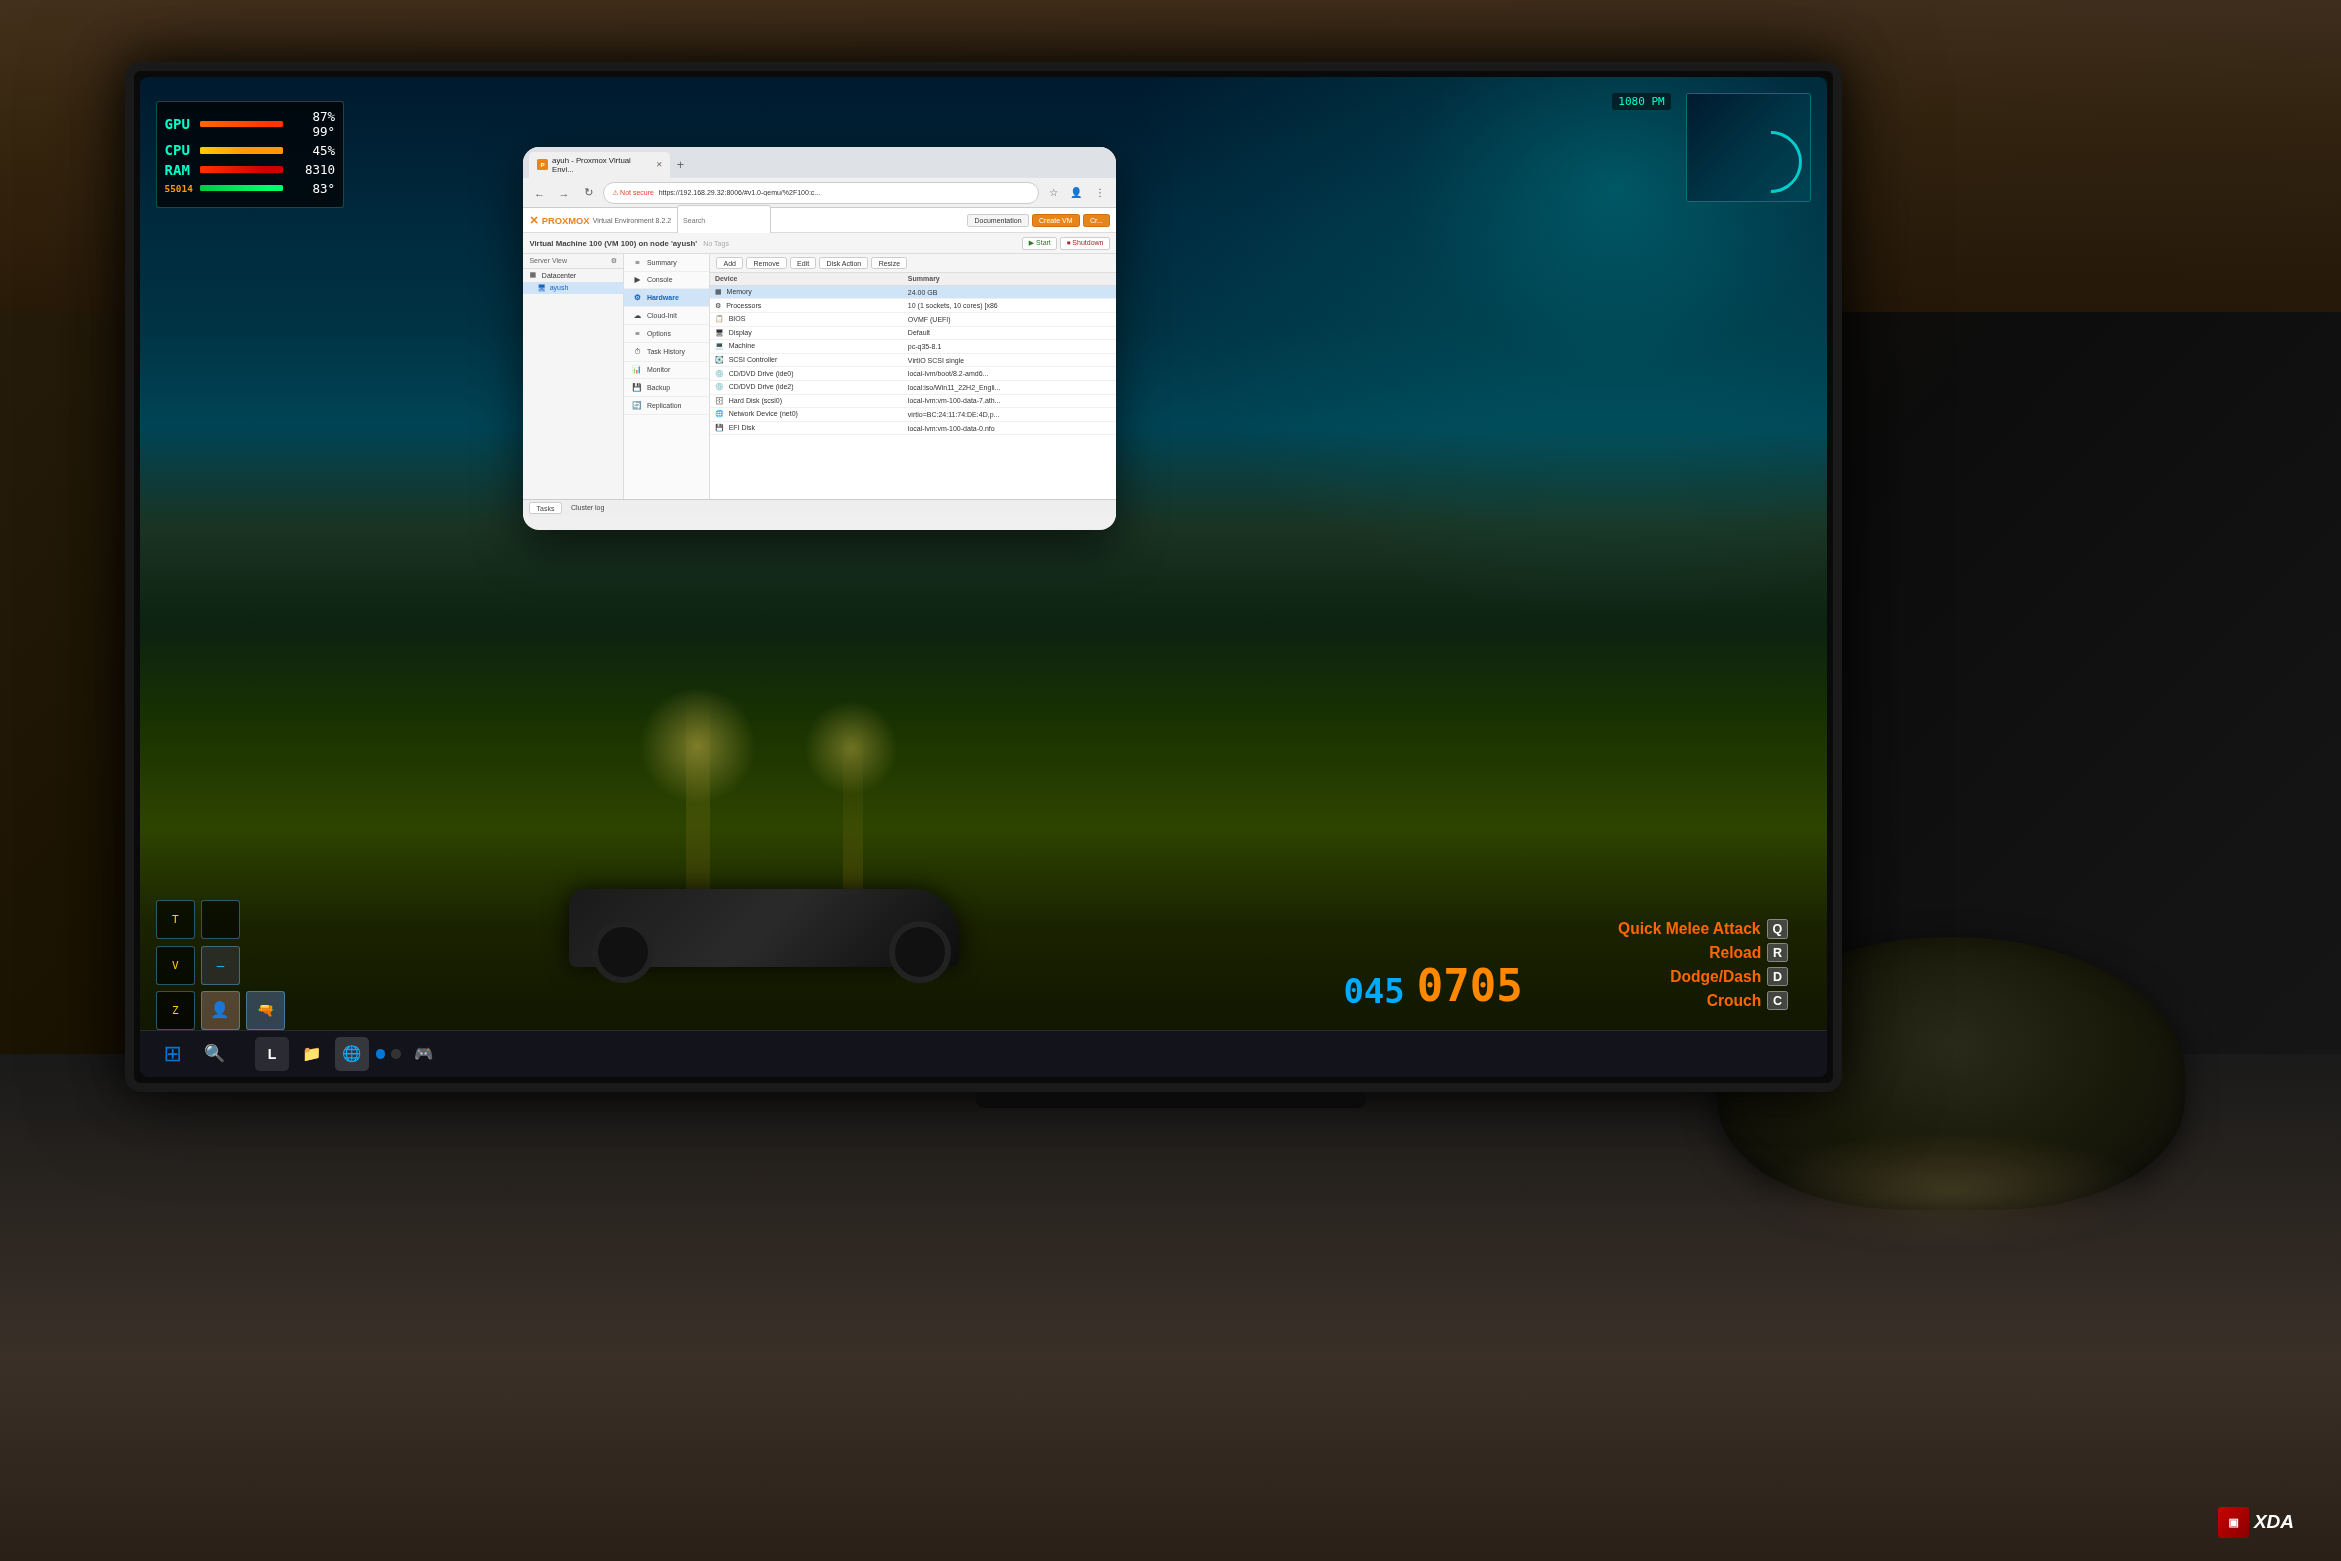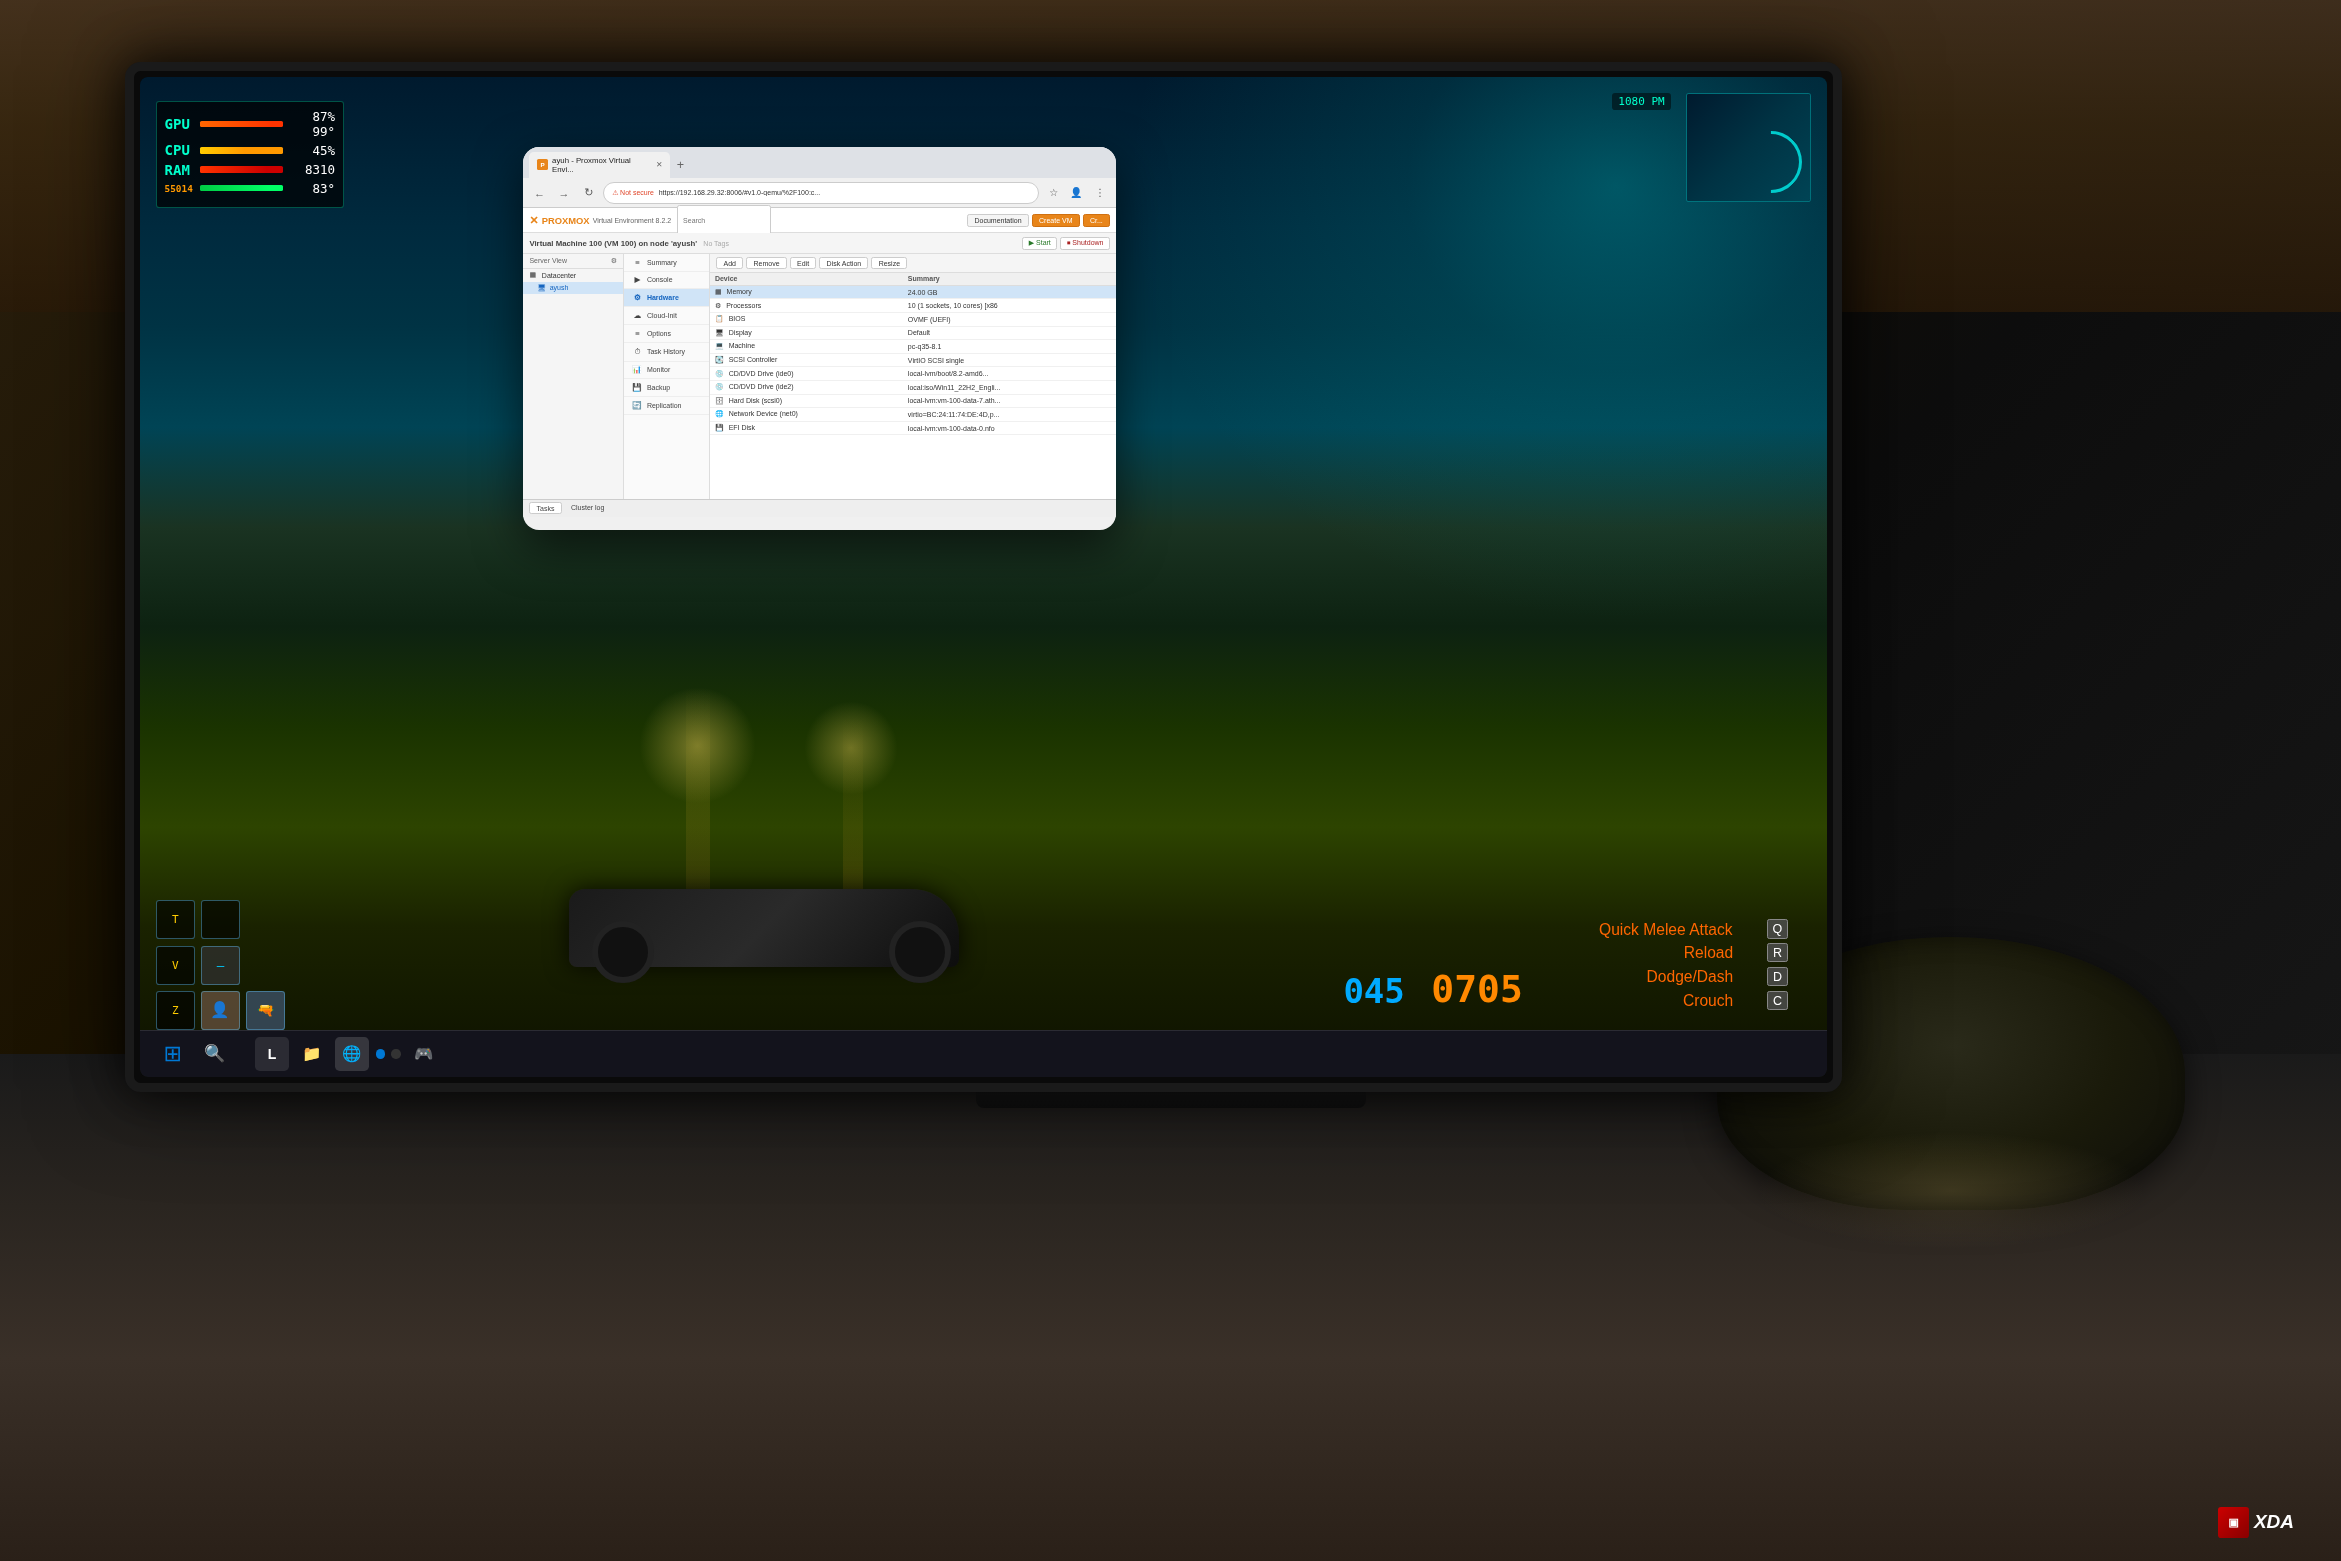--- a/index.html
+++ b/index.html
@@ -201,27 +201,26 @@
     }
 
     .hud-controls {
       position: absolute;
       bottom: 62px;
       right: 39px;
     }
 
     .hud-control-item {
       display: flex;
-      align-items: flex-end;
+      align-items: center;
       justify-content: flex-end;
       margin-bottom: 4.7px;
       font-size: 15.6px;
       color: #ff6600;
-      font-weight: normal;
-      gap: 28px;
+      font-weight: bold;
     }
 
     .hud-control-key {
       background: rgba(80,80,80,0.8);
       border: 0.8px solid #888;
       padding: 1.6px 4.7px;
       margin-left: 6.2px;
       border-radius: 2.3px;
       color: #fff;
       font-size: 12.5px;
@@ -937,21 +936,21 @@
         <span>Dodge/Dash</span>
         <span class="hud-control-key">D</span>
       </div>
       <div class="hud-control-item">
         <span>Crouch</span>
         <span class="hud-control-key">C</span>
       </div>
     </div>
 
     <div style="position:absolute; bottom:66px; right:422px; font-family:monospace; font-size:34px; color:#00aaff; font-weight:bold;">045</div>
-    <div style="position:absolute; bottom:66px; right:304px; font-family:monospace; font-size:38px; color:#ff8800; font-weight:bold;">0705</div>
+    <div style="position:absolute; bottom:66px; right:304px; font-family:monospace; font-size:44px; color:#ff8800; font-weight:bold;">0705</div>
 
     <div class="hud-bottom-left">
       <div class="hud-icon-row">
         <div class="hud-icon-box" style="color:#ffcc00; font-size:11px;">T</div>
         <div class="hud-icon-box"></div>
       </div>
       <div class="hud-icon-row">
         <div class="hud-icon-box" style="color:#ffcc00; font-size:11px;">V</div>
         <div class="hud-icon-box" style="background:rgba(50,50,50,0.7);">—</div>
       </div>

